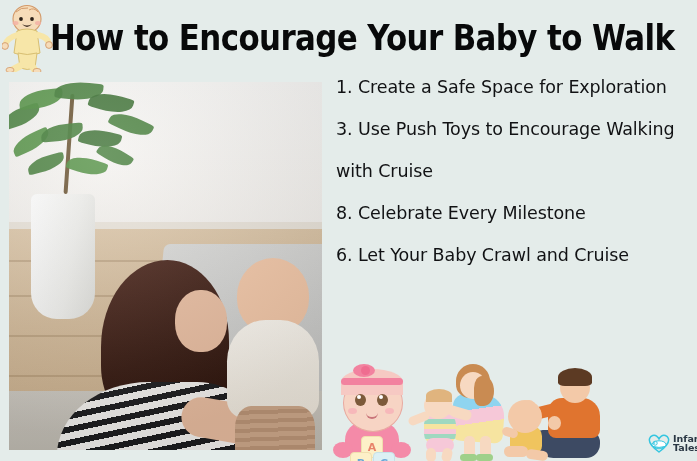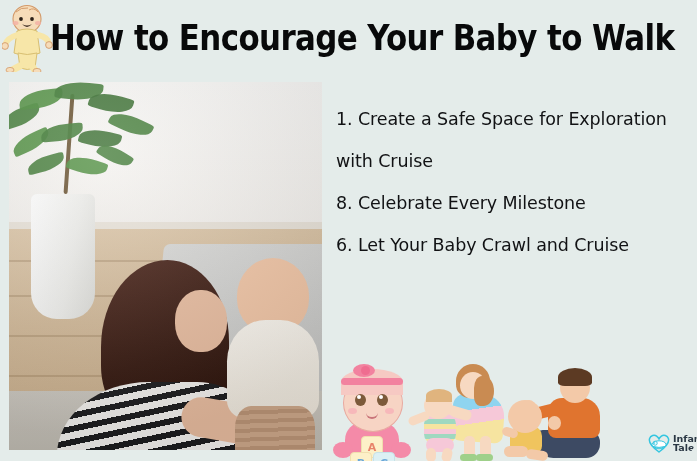--- a/index.html
+++ b/index.html
@@ -3,21 +3,21 @@
 <meta charset="utf-8">
 <style>
   html,body{margin:0;padding:0;}
   body{
     width:697px;height:461px;
     background:#e4ecea;
     font-family:"Liberation Sans", sans-serif;
     overflow:hidden;
     position:relative;
   }
-  #page{position:relative;width:697px;height:461px;background:#e4ecea;overflow:hidden;border-radius:26px;}
+  #page{position:relative;width:697px;height:461px;background:#e4ecea;overflow:hidden;}
 
   
   .header{position:absolute;left:0;top:0;width:697px;height:76px;}
   .header-title{
     position:absolute;left:50px;top:16px;
     font-size:35px;line-height:44px;
     font-weight:700;letter-spacing:-0.6px;
     color:#08090a;white-space:nowrap;
     font-family:"DejaVu Sans", sans-serif;
     font-stretch:condensed;
@@ -81,21 +81,21 @@
   }
   .ph-baby-legs{
     position:absolute;left:226px;top:324px;width:80px;height:108px;
     background:repeating-linear-gradient(178deg,#cfa98b 0 5px,#bd9678 5px 9px);
     border-radius:20% 20% 26% 26%;
   }
   .ph-shadow{position:absolute;left:0;top:0;width:100%;height:100%;
     background:radial-gradient(120% 90% at 30% 20%, rgba(255,255,255,.18), rgba(0,0,0,.10) 85%);}
 
   
-  .list{position:absolute;left:336px;top:76px;width:358px;margin-top:32px;}
+  .list{position:absolute;left:336px;top:76px;width:358px;}
   .list-item{
     font-size:17.5px;line-height:22px;color:#111214;
     height:42px;display:flex;align-items:flex-start;
     white-space:nowrap;letter-spacing:-0.1px;
     font-family:"DejaVu Sans", sans-serif;
   }
   .list-item.cont{padding-left:0;}
 
   
   .illus{position:absolute;left:330px;top:360px;width:367px;height:101px;}
@@ -235,20 +235,21 @@
     <div class="ph-mom-arm"></div>
 
     <div class="ph-baby-head"></div>
     <div class="ph-baby-body"></div>
     <div class="ph-baby-legs"></div>
     <div class="ph-shadow"></div>
   </div>
 
   <div class="list">
     <div class="list-item">1. Create a Safe Space for Exploration</div>
+    <div class="list-item">3. Use Push Toys to Encourage Walking</div>
     <div class="list-item cont">with Cruise</div>
     <div class="list-item">8. Celebrate Every Milestone</div>
     <div class="list-item">6. Let Your Baby Crawl and Cruise</div>
   </div>
 
   <div class="illus">
 
     <div class="il abc">
       <div class="abc-body"></div>
       <div class="abc-foot l"></div>

